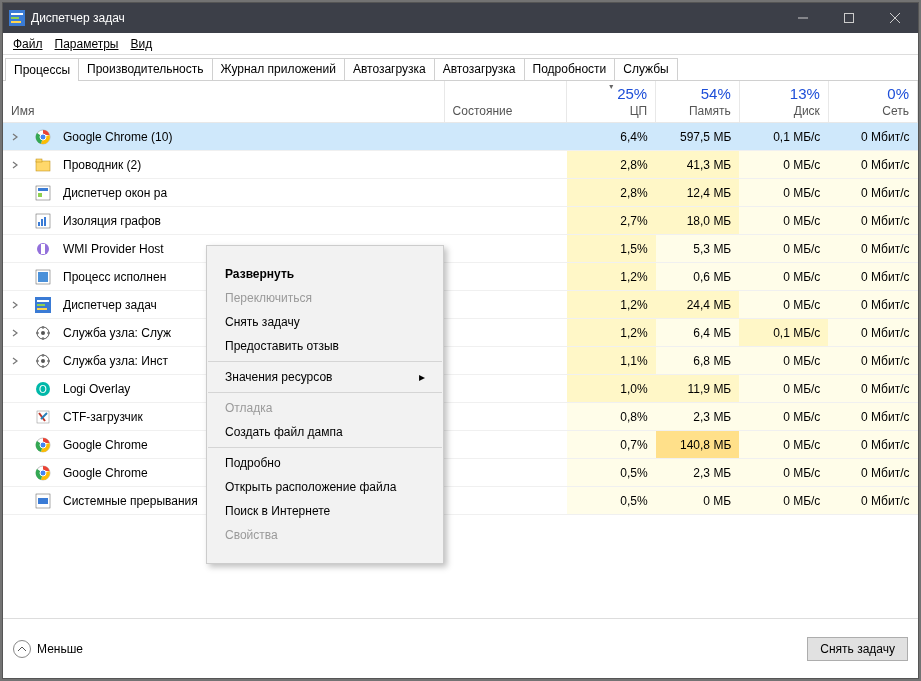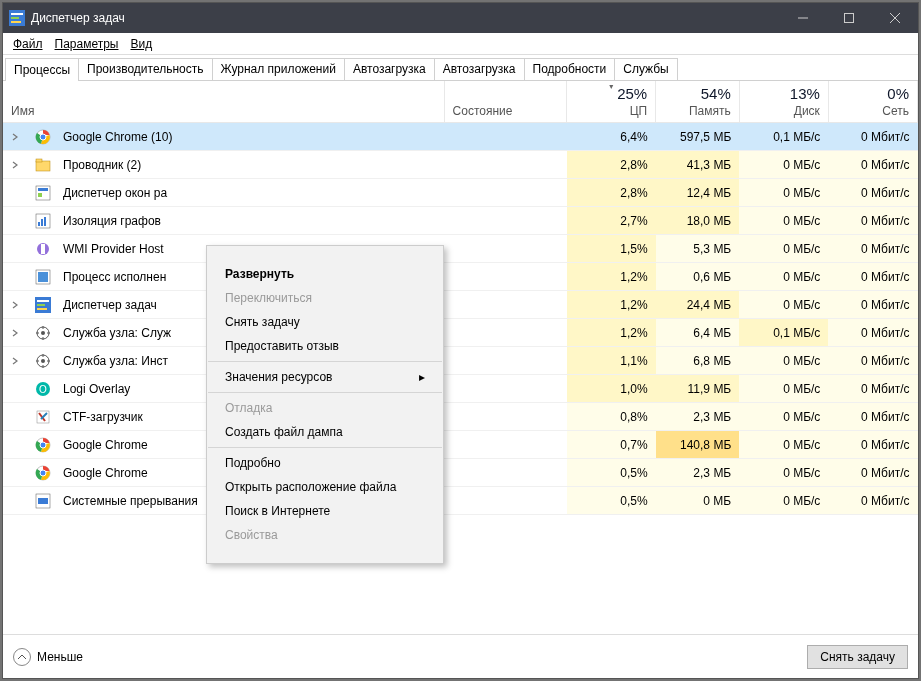--- a/index.html
+++ b/index.html
@@ -15,42 +15,42 @@
   .menubar span { padding: 2px 6px; cursor: default; text-align: center; }
   .menubar span u { text-decoration: underline; }
   .tabsbar { display: flex; border-bottom: 1px solid #d0d0d0; background: #fff; padding-left: 2px; }
   .tab { padding: 4px 8px; border: 1px solid transparent; border-bottom: none; background: #f5f5f5; margin-right: -1px; margin-top: 2px; font-size: 12px; cursor: default; text-align: center; }
   .tab.active { background: #fff; border-color: #d0d0d0; position: relative; top: 1px; z-index: 2; }
   .tab:not(.active) { background: #fff; border: 1px solid #d0d0d0; border-bottom: none; margin-top: 3px; padding-top: 3px; }
   .content { flex: 1; overflow: hidden; display: flex; flex-direction: column; position: relative; }
   .grid { width: 100%; border-collapse: collapse; table-layout: fixed; }
   .grid-wrap { flex: 1; overflow-y: scroll; overflow-x: auto; position: relative; }
   .grid th { font-weight: normal; text-align: right; padding: 4px 8px; border-bottom: 1px solid #e8e8e8; border-right: 1px solid #e8e8e8; height: 40px; vertical-align: bottom; color: #555; font-size: 12px; }
-  .grid th .pct { color: #0f172a; font-size: 15px; display: block; margin-bottom: 2px; }
+  .grid th .pct { color: #1d4ed8; font-size: 15px; display: block; margin-bottom: 2px; }
   .grid th.namecol { text-align: left; }
   .grid th.statecol { text-align: left; }
   .grid td { padding: 5px 8px; border-bottom: 1px solid #f0f0f0; height: 28px; white-space: nowrap; }
   .grid td.num { text-align: right; }
   .col-name { width: 396px; }
   .col-state { width: 110px; padding: 1px;}
   .col-cpu { width: 80px; }
   .col-mem { width: 75px; }
   .col-disk { width: 80px; }
   .col-net { width: 80px; }
   .row-name { display: flex; align-items: center; gap: 12px; }
   .expander { width: 12px; display: inline-block; text-align: center; color: #888; }
   .app-icon { width: 16px; height: 16px; display: inline-flex; flex: none; align-items: center; justify-content: center; }
   tr.selected td { background: #cfe8fb !important; }
   tr.selected td.num { background: #cfe8fb !important; }
   .heat0 { background: #fffde9; }
   .heat1 { background: #fff7c7; }
   .heat2 { background: #ffedad; }
   .heat3 { background: #ffe08a; }
   .heat4 { background: #ffd670; }
-  .footer { height: 44px; border-top: 1px solid #ddd; display: flex; align-items: center; padding: 0 10px; justify-content: space-between; }
+  .footer { height: 60px; border-top: 1px solid #ddd; display: flex; align-items: center; padding: 0 10px; justify-content: space-between; }
   .fewer-btn { display: flex; align-items: center; gap: 6px; cursor: default; }
   .fewer-icon { width: 18px; height: 18px; border: 1px solid #888; border-radius: 50%; display: inline-flex; align-items: center; justify-content: center; font-size: 10px; }
   .endtask-btn { border: 1px solid #adadad; background: #e1e1e1; padding: 4px 12px; font-family: inherit; font-size: 12px; }
   .context-menu { position: absolute; left: 203px; top: 164px; width: 238px; background: #f2f2f2; border: 1px solid #ccc; box-shadow: 3px 3px 6px rgba(0,0,0,0.25); z-index: 100; padding: 16px 0; }
   .cm-item { padding: 5px 18px; cursor: default; display: flex; justify-content: space-between; align-items: center; }
   .cm-item.disabled { color: #9a9a9a; }
   .cm-item.bold { font-weight: bold; }
   .cm-sep { height: 1px; background: #d5d5d5; margin: 3px 1px; }
   .cm-highlight { position: absolute; border: 3px solid #e00000; border-radius: 14px; pointer-events: none; }
   .sort-indicator { font-size: 8px; color: #666; position: absolute; left: 50%; top: 1px; transform: translateX(-50%); }

